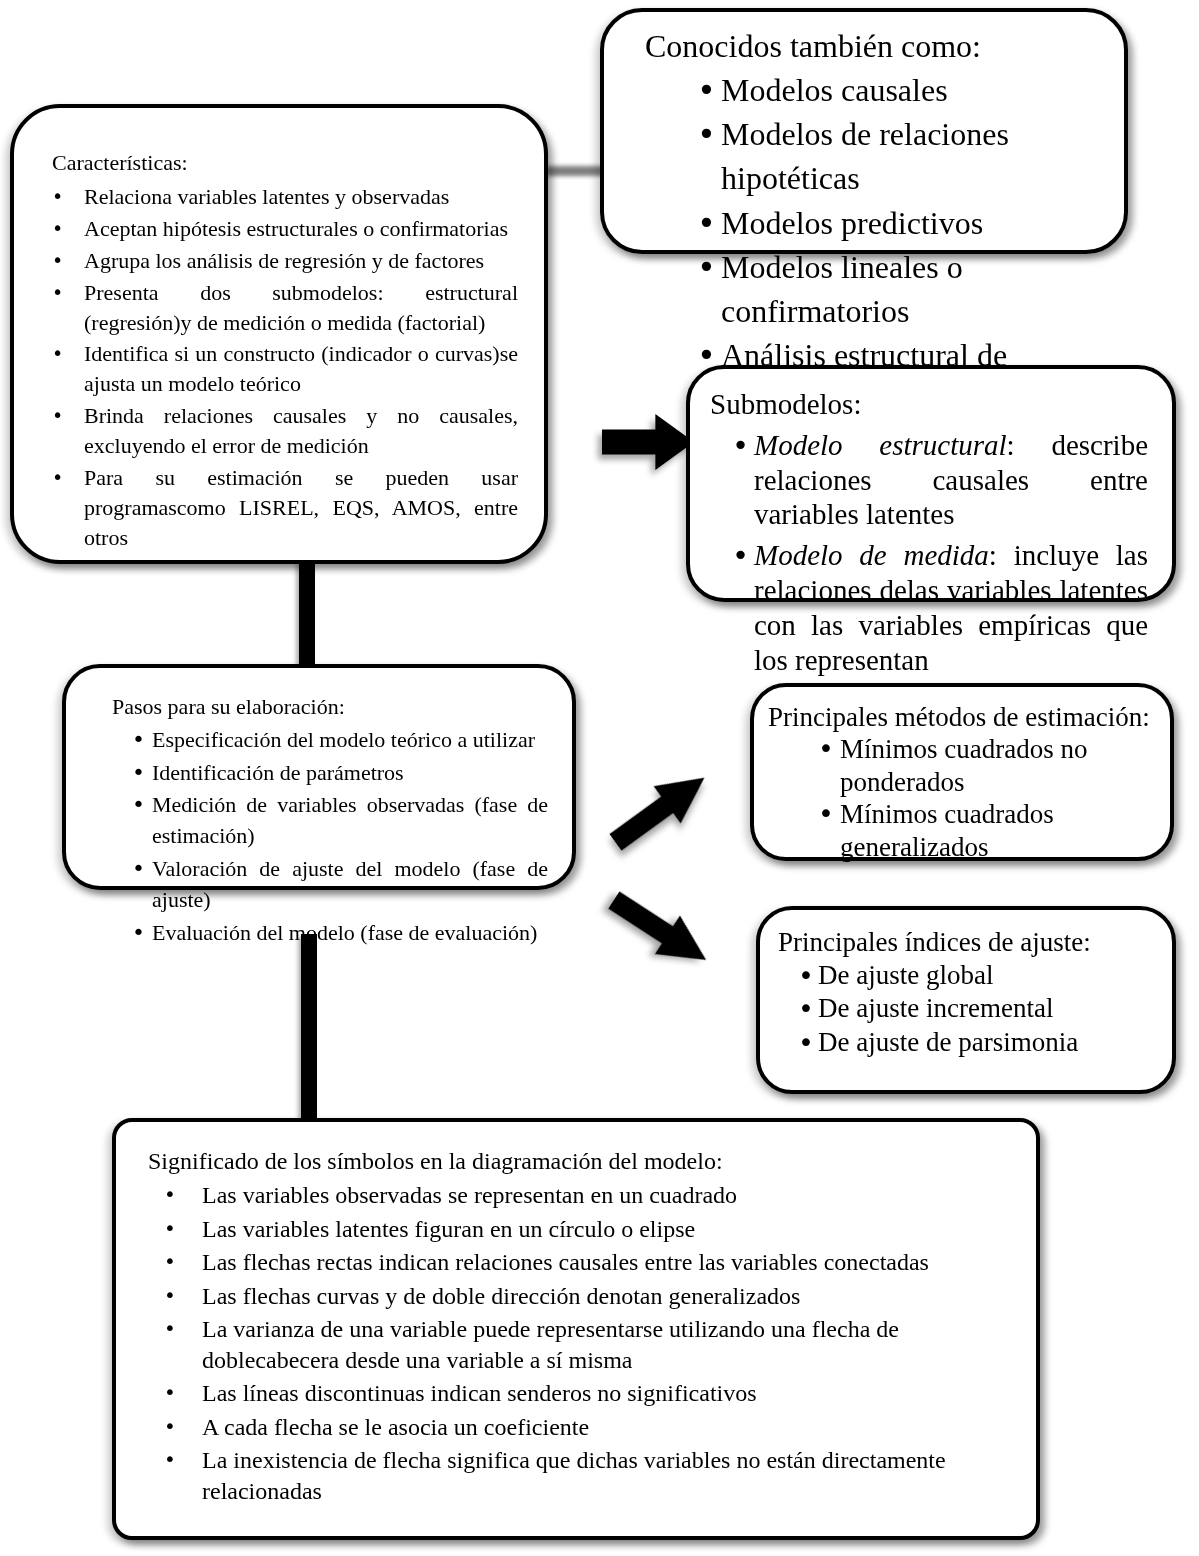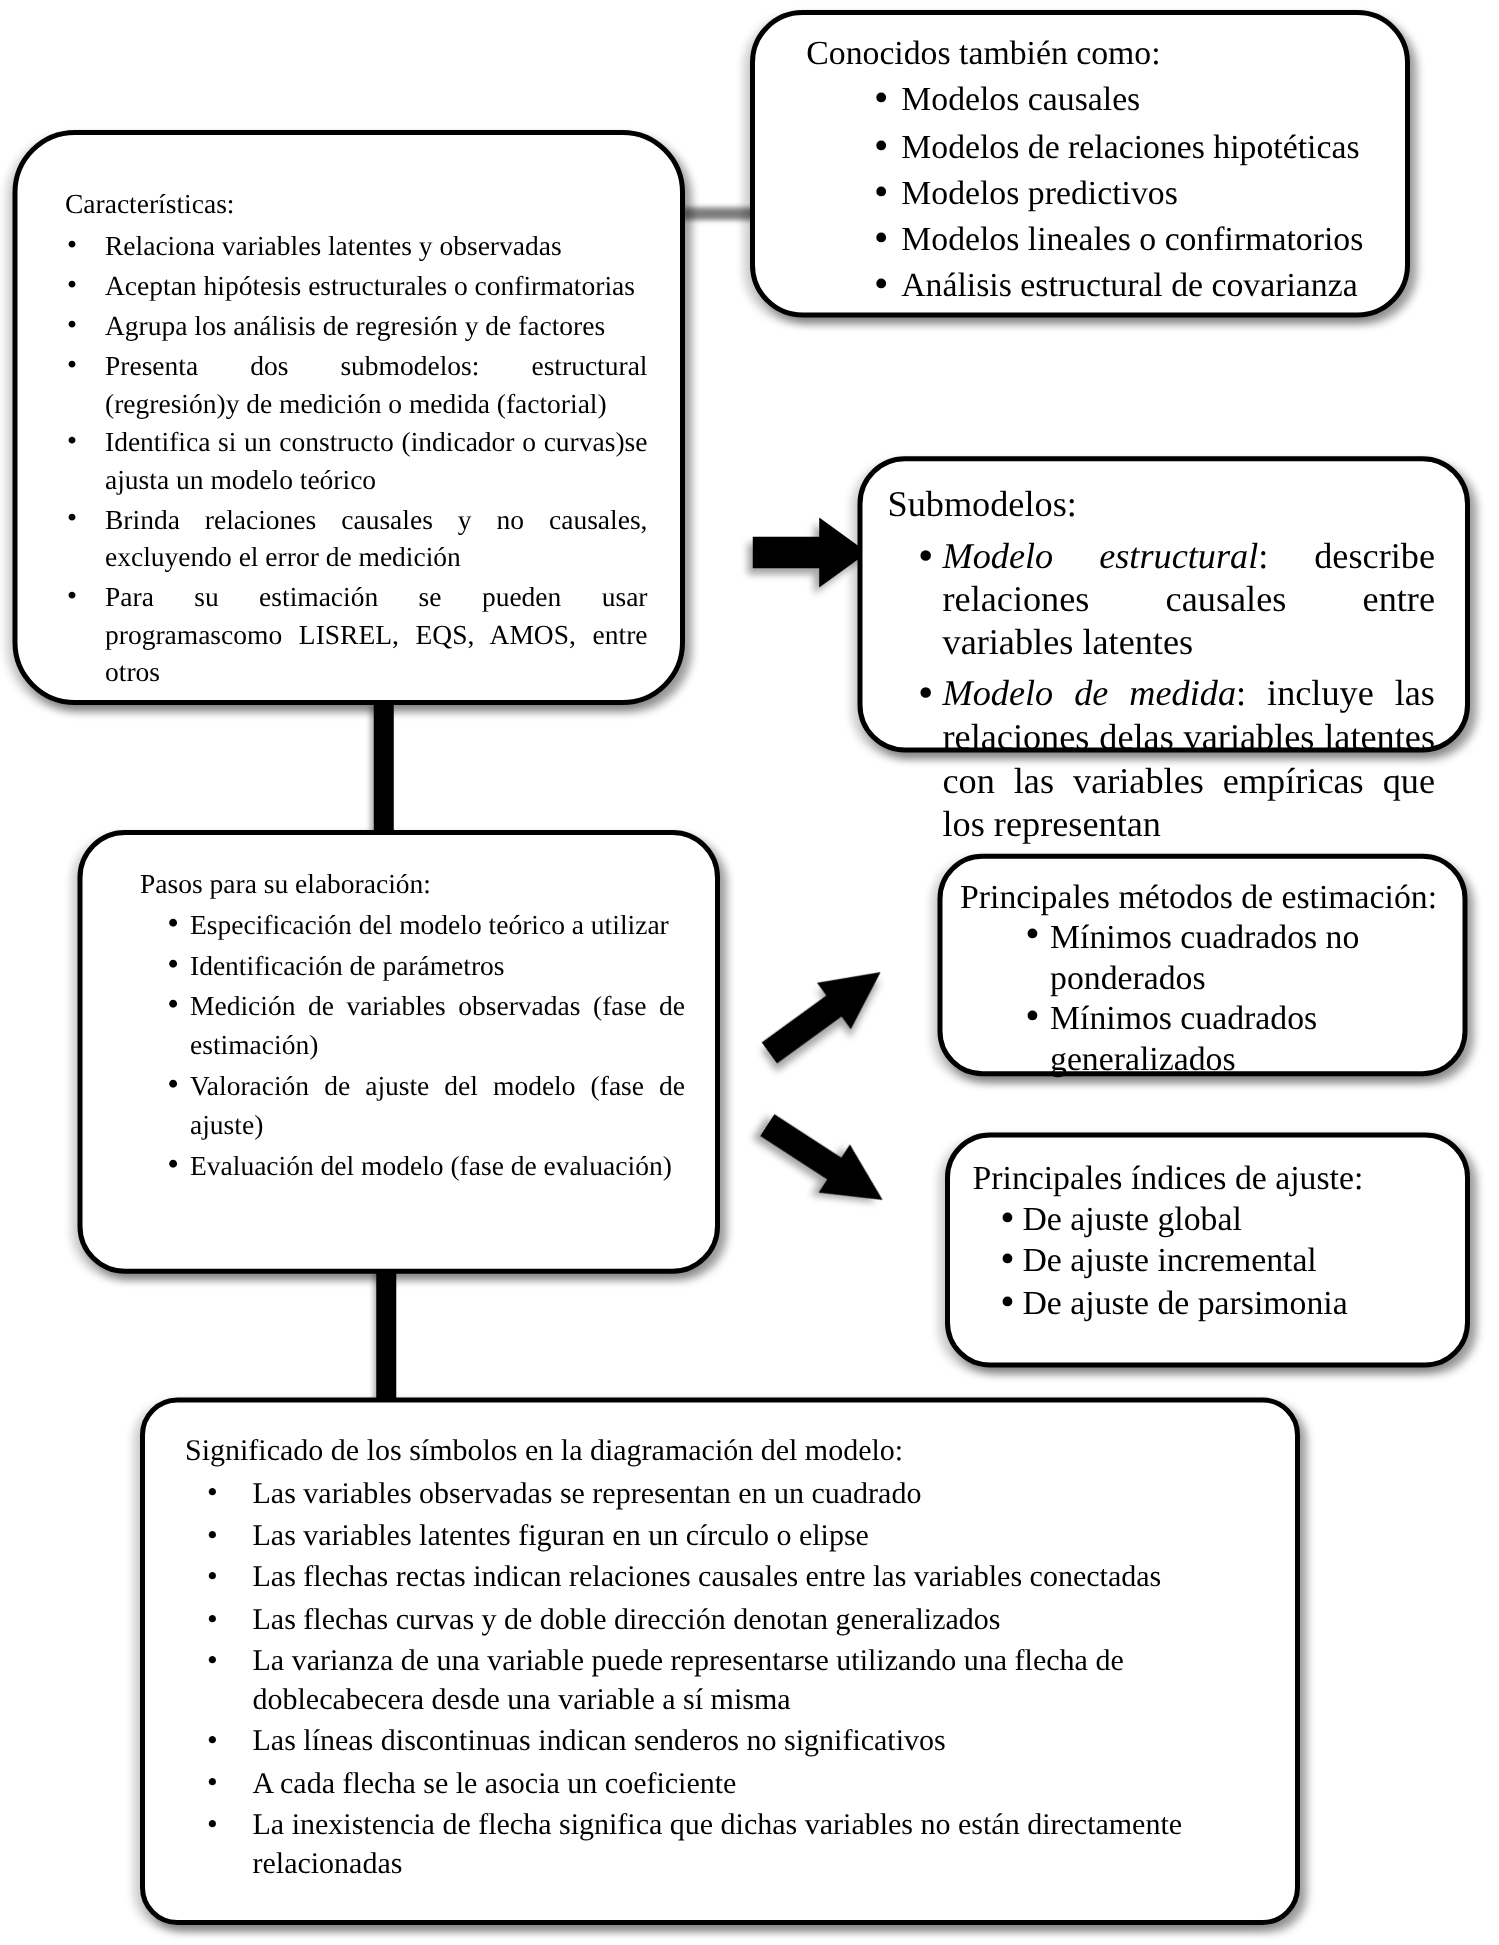--- a/index.html
+++ b/index.html
@@ -13,61 +13,61 @@
     box-shadow:5px 5px 7px rgba(0,0,0,.38),-5px 4px 7px rgba(0,0,0,.18);
   }
   .title{white-space:nowrap;}
   .li{display:flex;align-items:flex-start;}
   .dot{flex:0 0 auto;font-family:"DejaVu Sans",sans-serif;}
   .txt{flex:1 1 auto;}
   .just .txt{text-align:justify;}
 
   
   .conocidos{left:600px;top:8px;width:528px;height:246px;border-radius:42px;
-             padding:12px 18px 0 41px;font-size:27px;line-height:1.38;}
+             padding:12px 18px 0 41px;font-size:32px;line-height:1.38;}
   .conocidos .list{padding-left:52px;}
   .conocidos .dot{width:24px;}
 
   
   .caracteristicas{left:10px;top:104px;width:538px;height:460px;border-radius:50px;
                    padding:40px 26px 0 38px;font-size:22px;line-height:1.36;}
   .caracteristicas .title{margin-bottom:4px;}
   .caracteristicas .li{margin-bottom:2px;}
   .caracteristicas .dot{width:32px;font-size:19px;padding-top:2px;}
 
   
   .submodelos{left:686px;top:365px;width:490px;height:237px;border-radius:38px;
               padding:18px 24px 0 20px;font-size:29px;line-height:1.2;}
   .submodelos .title{margin-bottom:6px;}
   .submodelos .list{padding-left:22px;}
   .submodelos .li{margin-bottom:6px;}
   .submodelos .dot{width:22px;}
 
   
-  .pasos{left:62px;top:664px;width:514px;height:355px;border-radius:38px;
+  .pasos{left:62px;top:664px;width:514px;height:226px;border-radius:38px;
          padding:24px 24px 0 46px;font-size:22px;line-height:1.4;}
   .pasos .title{margin-bottom:2px;}
   .pasos .list{padding-left:20px;}
   .pasos .li{margin-bottom:2px;}
   .pasos .dot{width:20px;}
 
   
   .metodos{left:750px;top:683px;width:424px;height:178px;border-radius:36px;
            padding:14px 14px 4px 14px;font-size:27px;line-height:1.2;}
   .metodos .list{padding-left:50px;}
   .metodos .dot{width:22px;}
 
   
   .indices{left:756px;top:906px;width:420px;height:188px;border-radius:36px;
            padding:16px 14px 0 18px;font-size:27px;line-height:1.23;}
   .indices .list{padding-left:20px;}
   .indices .dot{width:20px;}
 
   
-  .significado{left:112px;top:1118px;width:928px;height:422px;border-radius:30px;
+  .significado{left:112px;top:1118px;width:928px;height:422px;border-radius:20px;
                padding:24px 42px 0 32px;font-size:24px;line-height:1.27;}
   .significado .title{margin-bottom:4px;}
   .significado .list{padding-left:16px;}
   .significado .li{margin-bottom:3px;}
   .significado .dot{width:38px;font-size:20px;padding-top:2px;}
 
   
   .connector{position:absolute;background:#000;box-shadow:-3px 3px 4px rgba(0,0,0,.30);}
   .conn-top{left:546px;top:166px;width:58px;height:10px;background:#7e7e7e;
             filter:blur(2px);box-shadow:none;}

